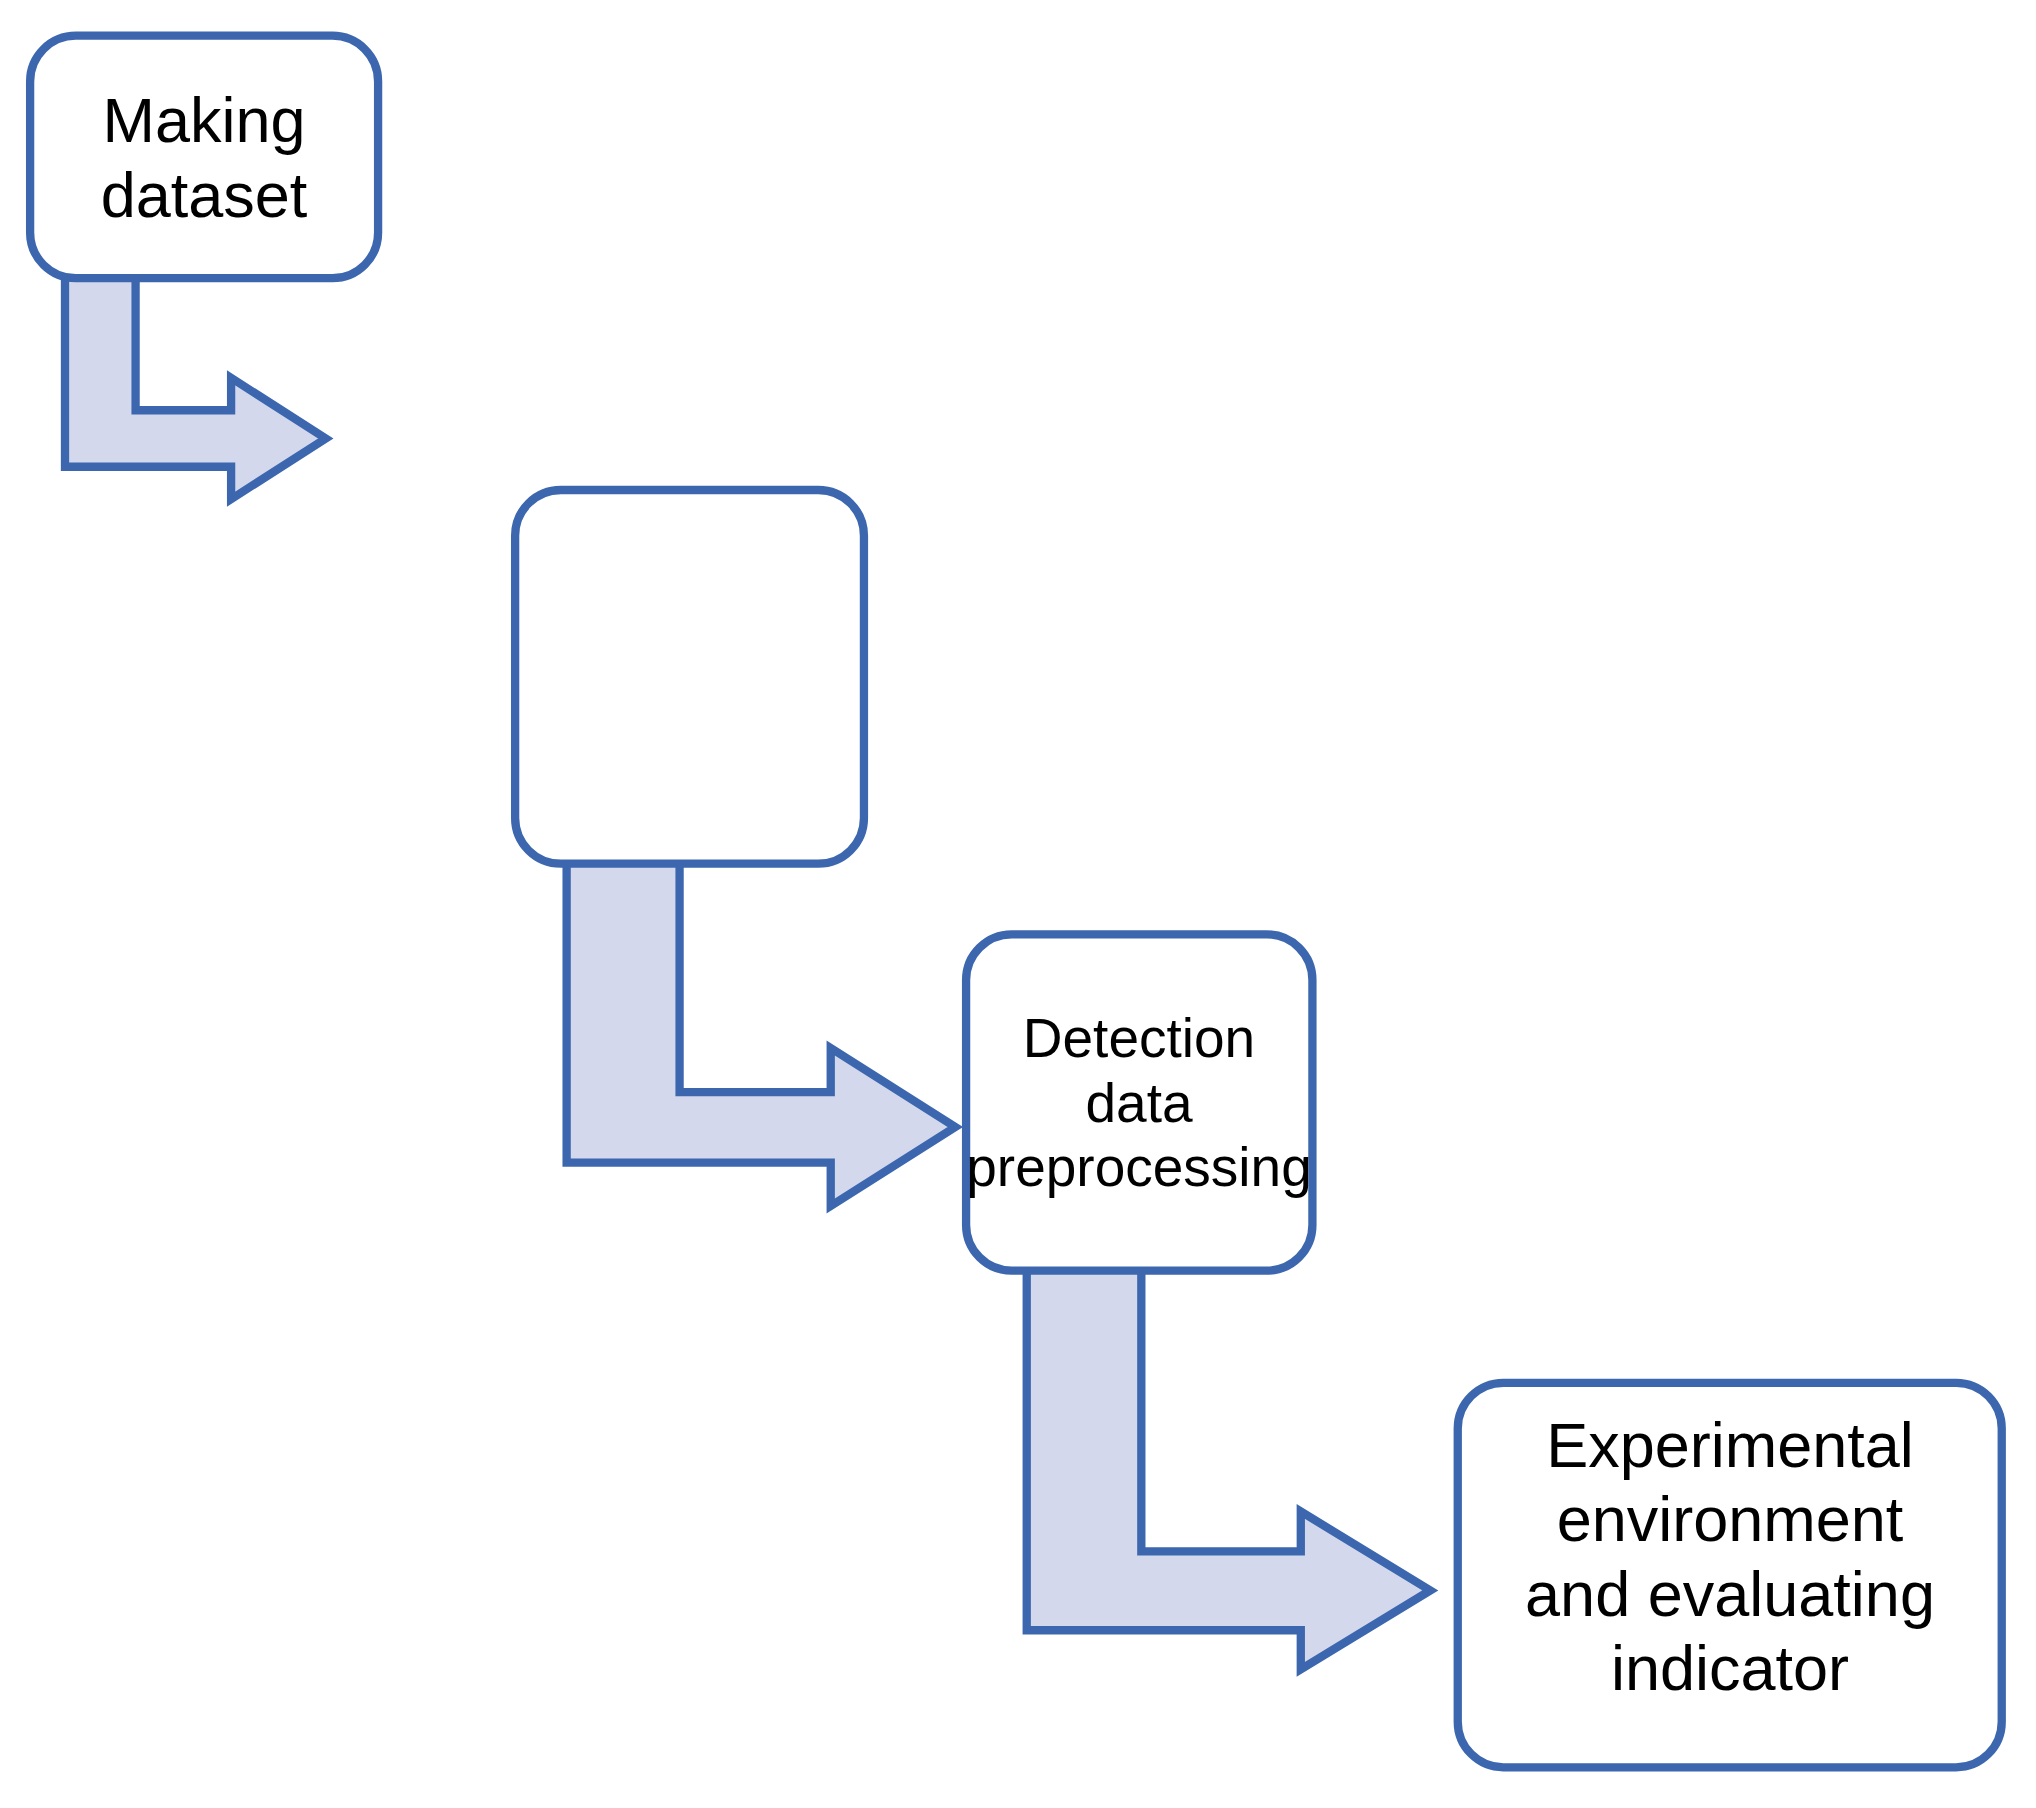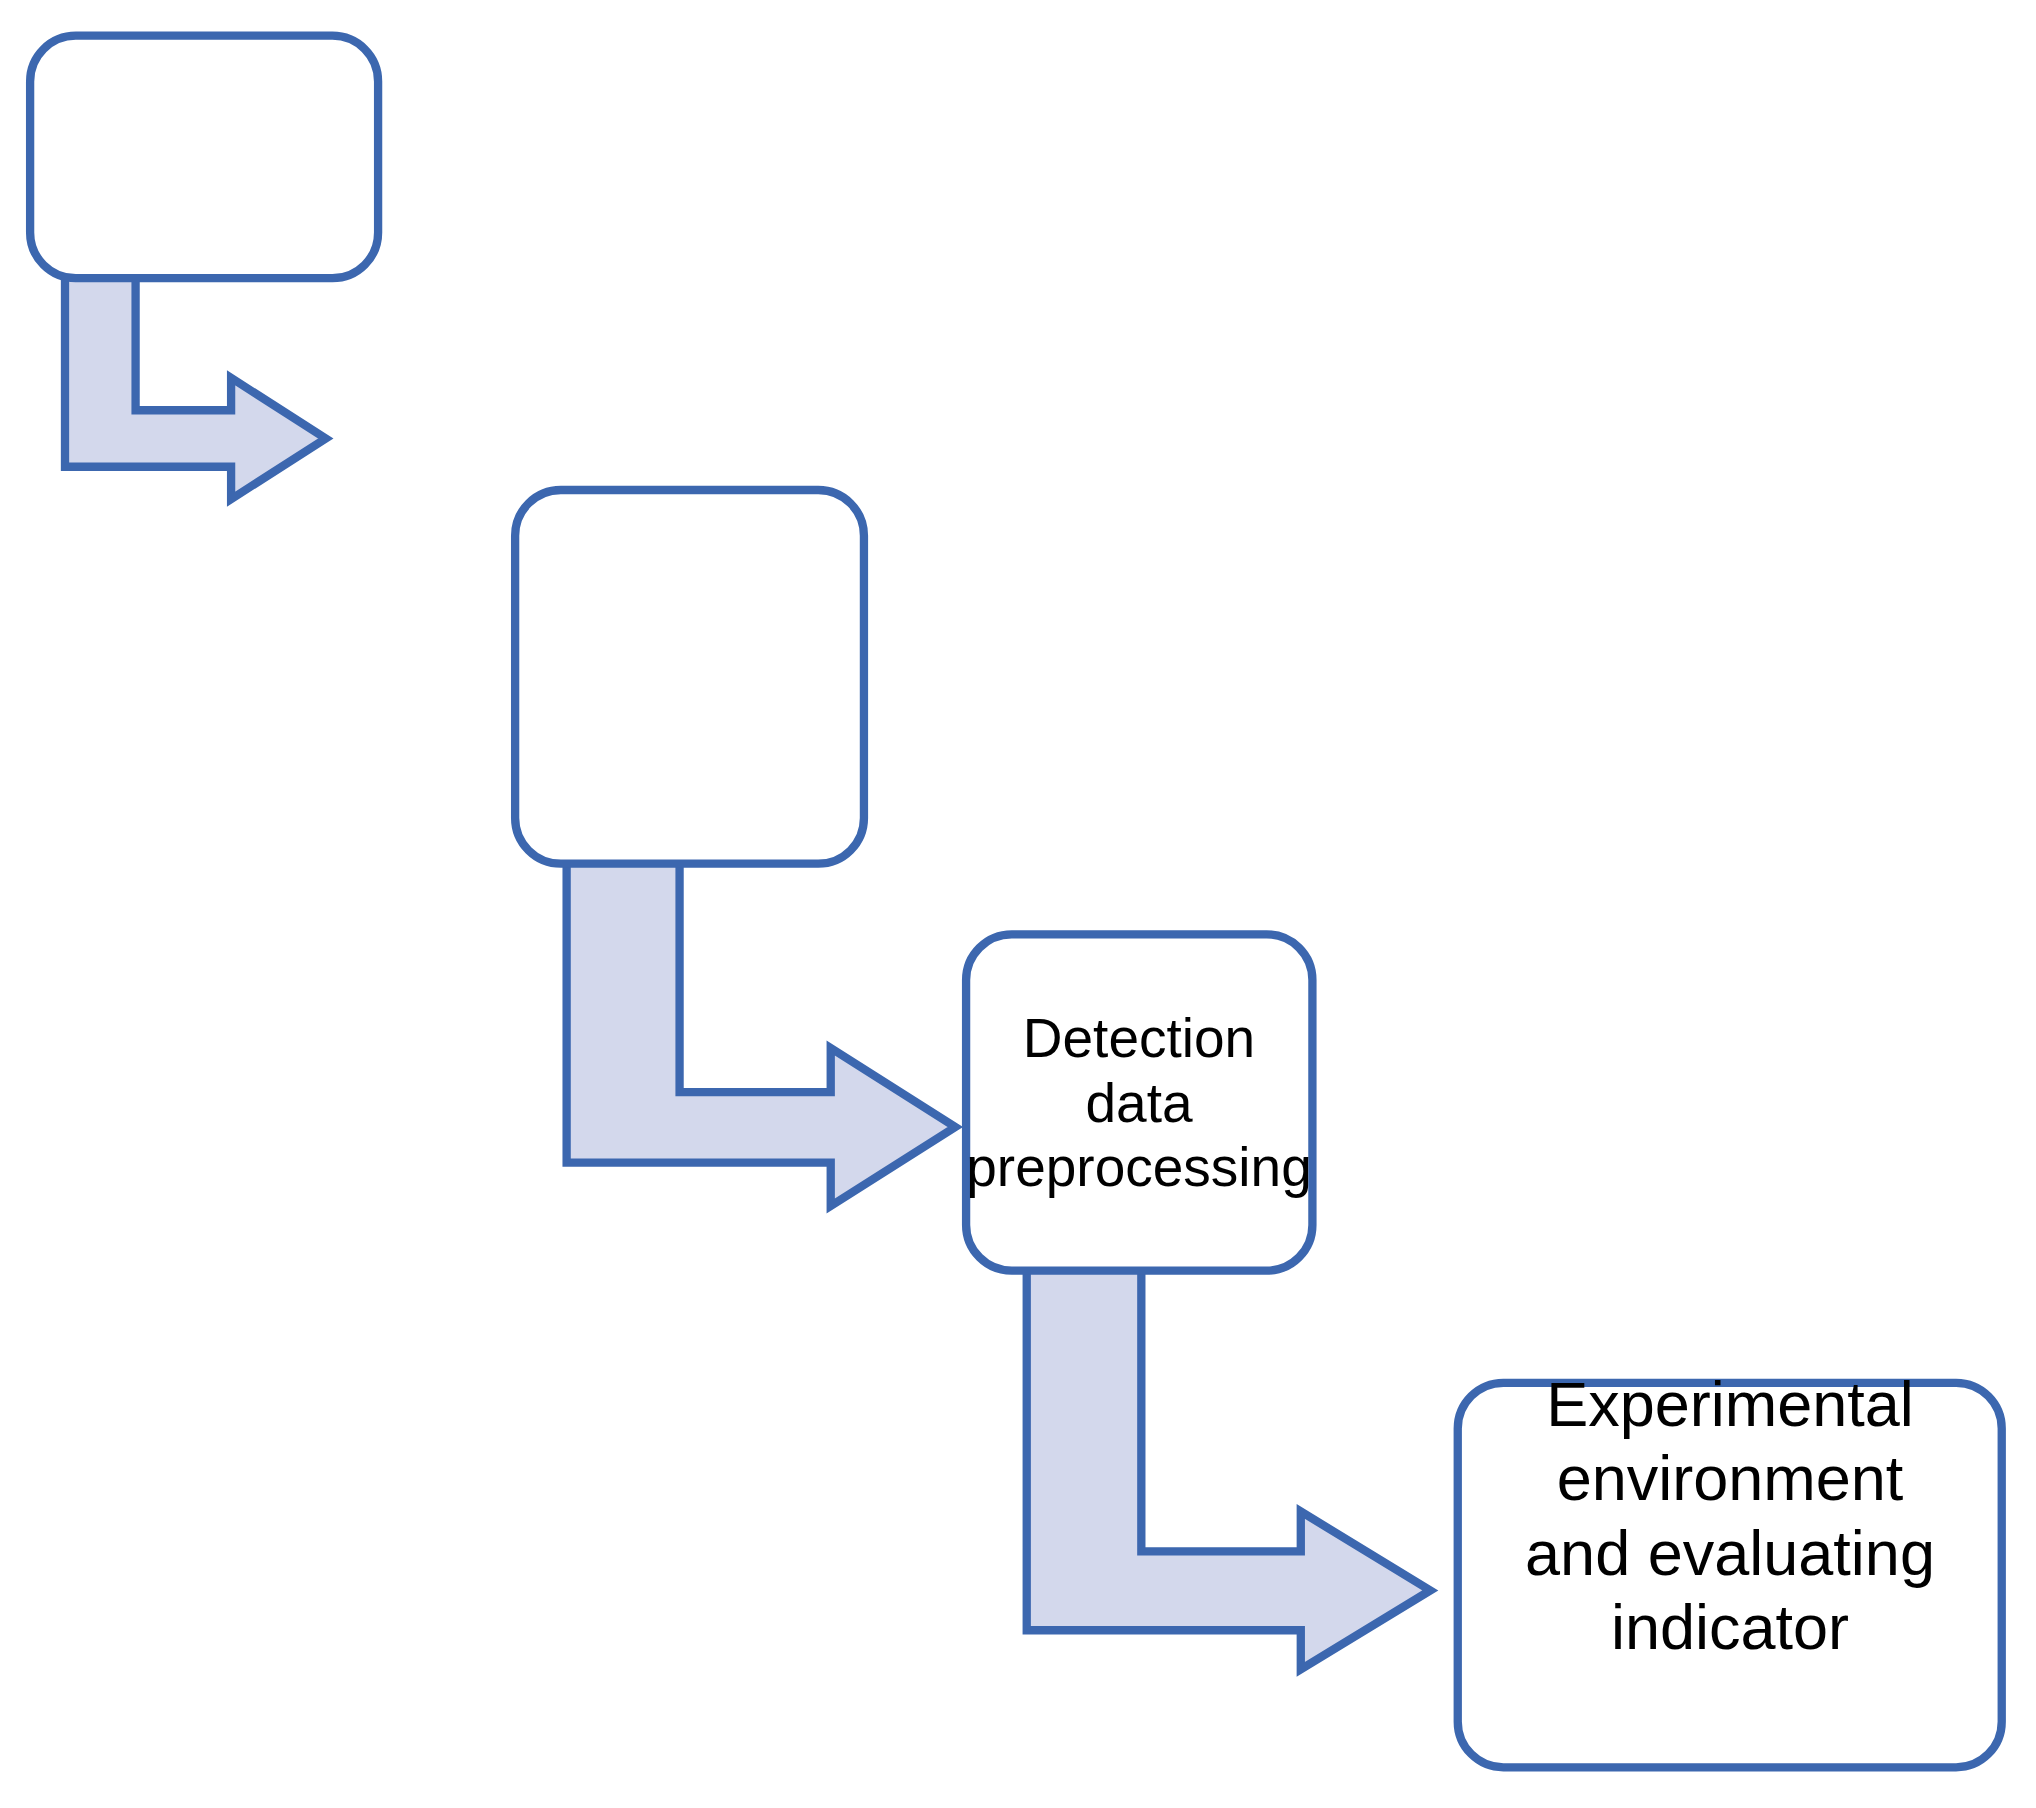--- a/index.html
+++ b/index.html
@@ -46,21 +46,21 @@
     font-family: "Liberation Sans", sans-serif;
     font-weight: 400;
     line-height: 1.18;
     white-space: pre-line;
     pointer-events: none;
     -webkit-font-smoothing: antialiased;
   }
   #label-node-1 { left: 30px;   top: 36px;   width: 348px; height: 243px; font-size: 63px; }
   #label-node-2 { left: 515px;  top: 490px;  width: 349px; height: 374px; font-size: 63px; }
   #label-node-3 { left: 966px; top: 935px; width: 346px; height: 336px; font-size: 55px; }
-  #label-node-4 { left: 1458px; top: 1323px; width: 544px; height: 385px; font-size: 63px; }
+  #label-node-4 { left: 1458px; top: 1364px; width: 544px; height: 385px; font-size: 63px; }
 </style>
 </head>
 <body>
 
 <div id="diagram-root">
 
   <svg id="flow-svg" viewBox="0 0 2451 2177" xmlns="http://www.w3.org/2000/svg">
 
     <path class="bent-arrow" d="M 78 330
              L 163 330
@@ -97,20 +97,21 @@
 
     <rect class="node-box" x="36" y="43" width="419" height="292" rx="55" ry="55"></rect>
 
     <rect class="node-box" x="620" y="590" width="420" height="450" rx="55" ry="55"></rect>
 
     <rect class="node-box" x="1163" y="1125" width="417" height="405" rx="55" ry="55"></rect>
 
     <rect class="node-box" x="1755" y="1665" width="655" height="463" rx="55" ry="55"></rect>
   </svg>
 
+  <div class="node-label" id="label-node-1">Making dataset</div>
 
 
   <div class="node-label" id="label-node-3">Detection data
 preprocessing</div>
 
   <div class="node-label" id="label-node-4">Experimental
 environment
 and evaluating
 indicator</div>
 

